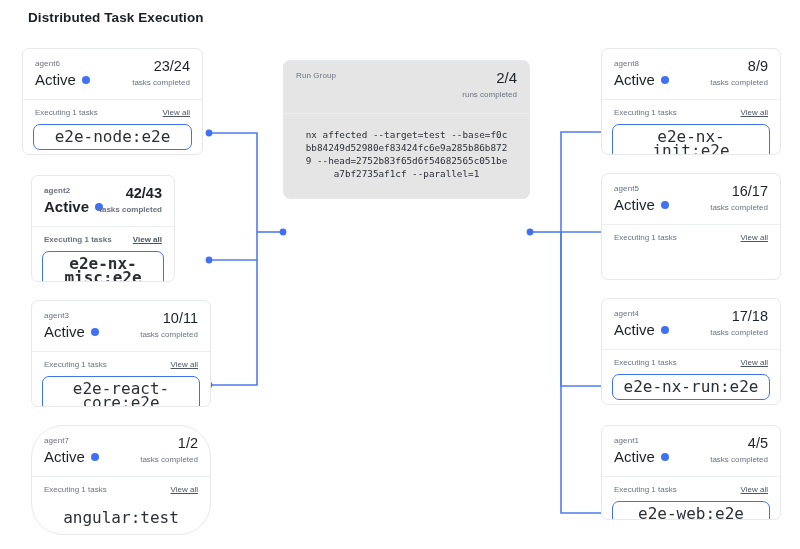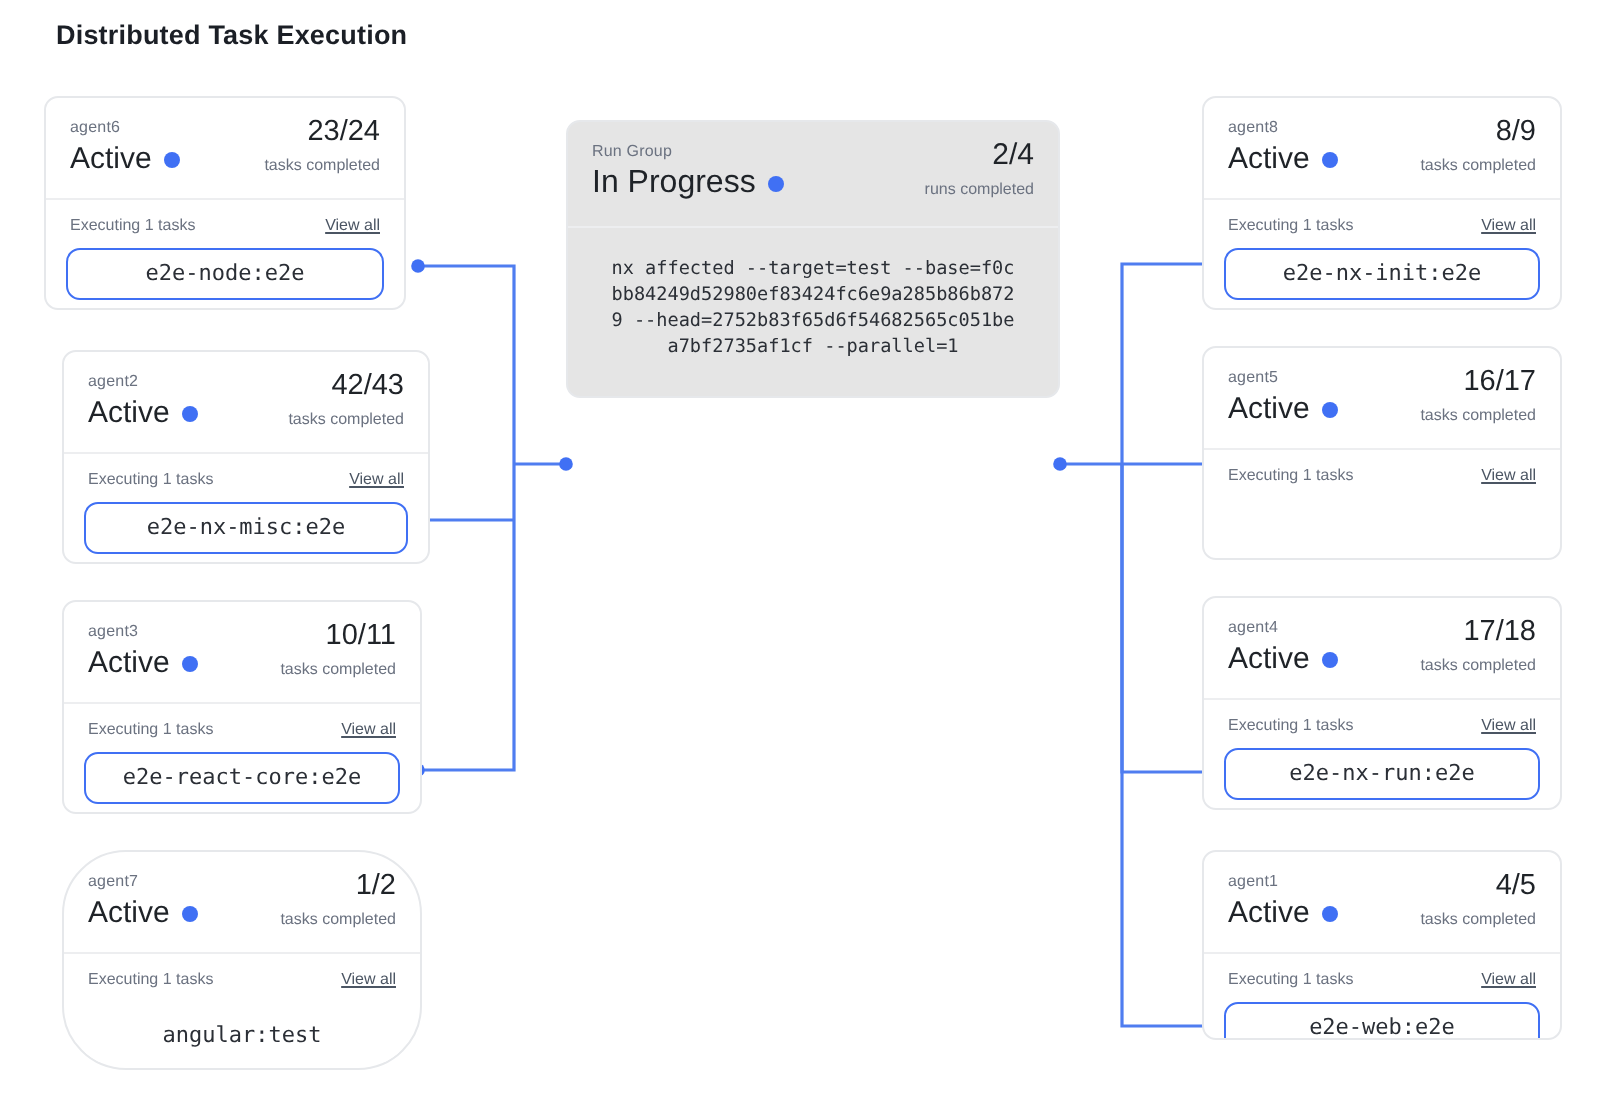--- a/index.html
+++ b/index.html
@@ -113,21 +113,21 @@
     font-size: 8px;
     color: #4b5563;
     text-decoration: underline;
     cursor: pointer;
   }
   .task-pill {
     border: 1.4px solid #4070f4;
     border-radius: 7px;
     text-align: center;
     font-family: "DejaVu Sans Mono", monospace;
-    font-size: 11px;
+    font-size: 16px;
     color: #2b2f36;
     padding: 5px 6px;
     line-height: 14px;
     box-sizing: border-box;
     background: #fff;
   }
   .task-pill.plain {
     border-color: transparent;
     margin-top: 11px;
   }
@@ -214,21 +214,21 @@
   </div>
   <div class="card-body">
     <div class="body-top">
       <span class="exec-label">Executing 1 tasks</span>
       <span class="view-all">View all</span>
     </div>
     <div class="task-pill">e2e-node:e2e</div>
   </div>
 </div>
 
-<div class="card" style="left:31px; top:175px; width:184px; height:107px;">
+<div class="card" style="left:31px; top:175px; width:144px; height:107px;font-weight:bold;">
   <div class="card-head">
     <div class="agent-name">agent2</div>
     <div class="status-row">
       <span class="status-text">Active</span>
       <span class="status-dot"></span>
     </div>
     <div class="count">42/43</div>
     <div class="count-sub">tasks completed</div>
   </div>
   <div class="card-body">
@@ -274,24 +274,20 @@
       <span class="exec-label">Executing 1 tasks</span>
       <span class="view-all">View all</span>
     </div>
     <div class="task-pill plain">angular:test</div>
   </div>
 </div>
 
 <div id="run-group-card">
   <div class="card-head">
     <div class="agent-name">Run Group</div>
-    <div class="status-row">
-      <span class="status-text">In Progress</span>
-      <span class="status-dot"></span>
-    </div>
     <div class="count">2/4</div>
     <div class="count-sub">runs completed</div>
   </div>
   <div class="card-body" style="padding:8px 10px 12px 10px;">
     <div class="cmd">nx affected --target=test --base=f0cbb84249d52980ef83424fc6e9a285b86b8729 --head=2752b83f65d6f54682565c051bea7bf2735af1cf --parallel=1</div>
   </div>
 </div>
 
 <div class="card" style="left:601px; top:48px; width:180px; height:107px;">
   <div class="card-head">

